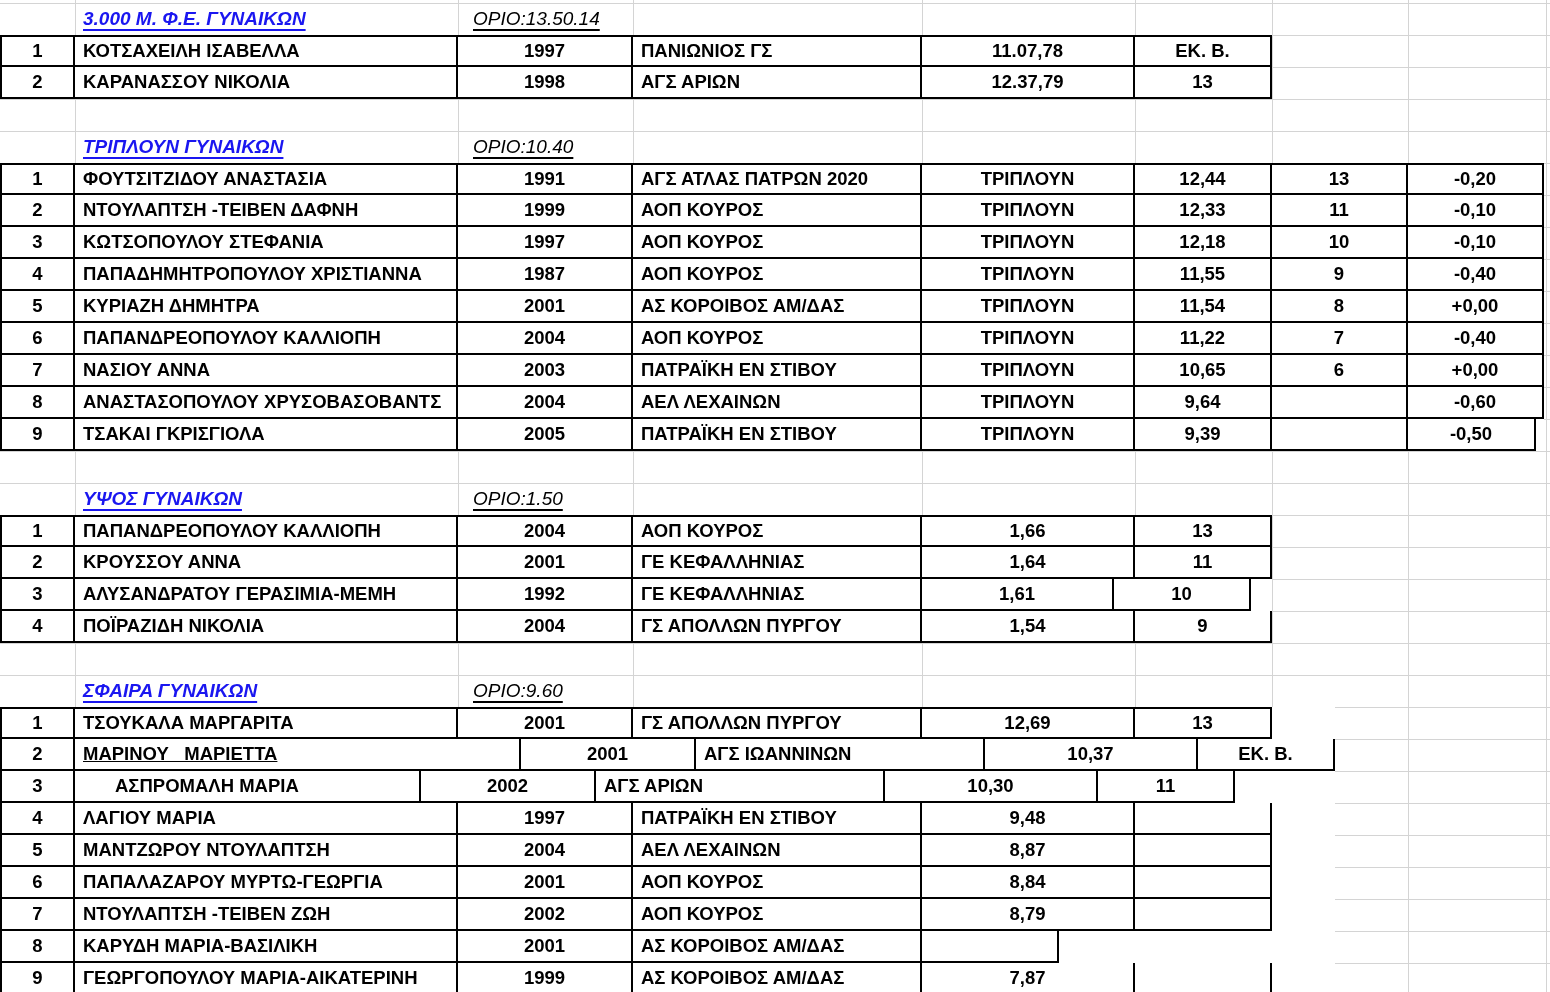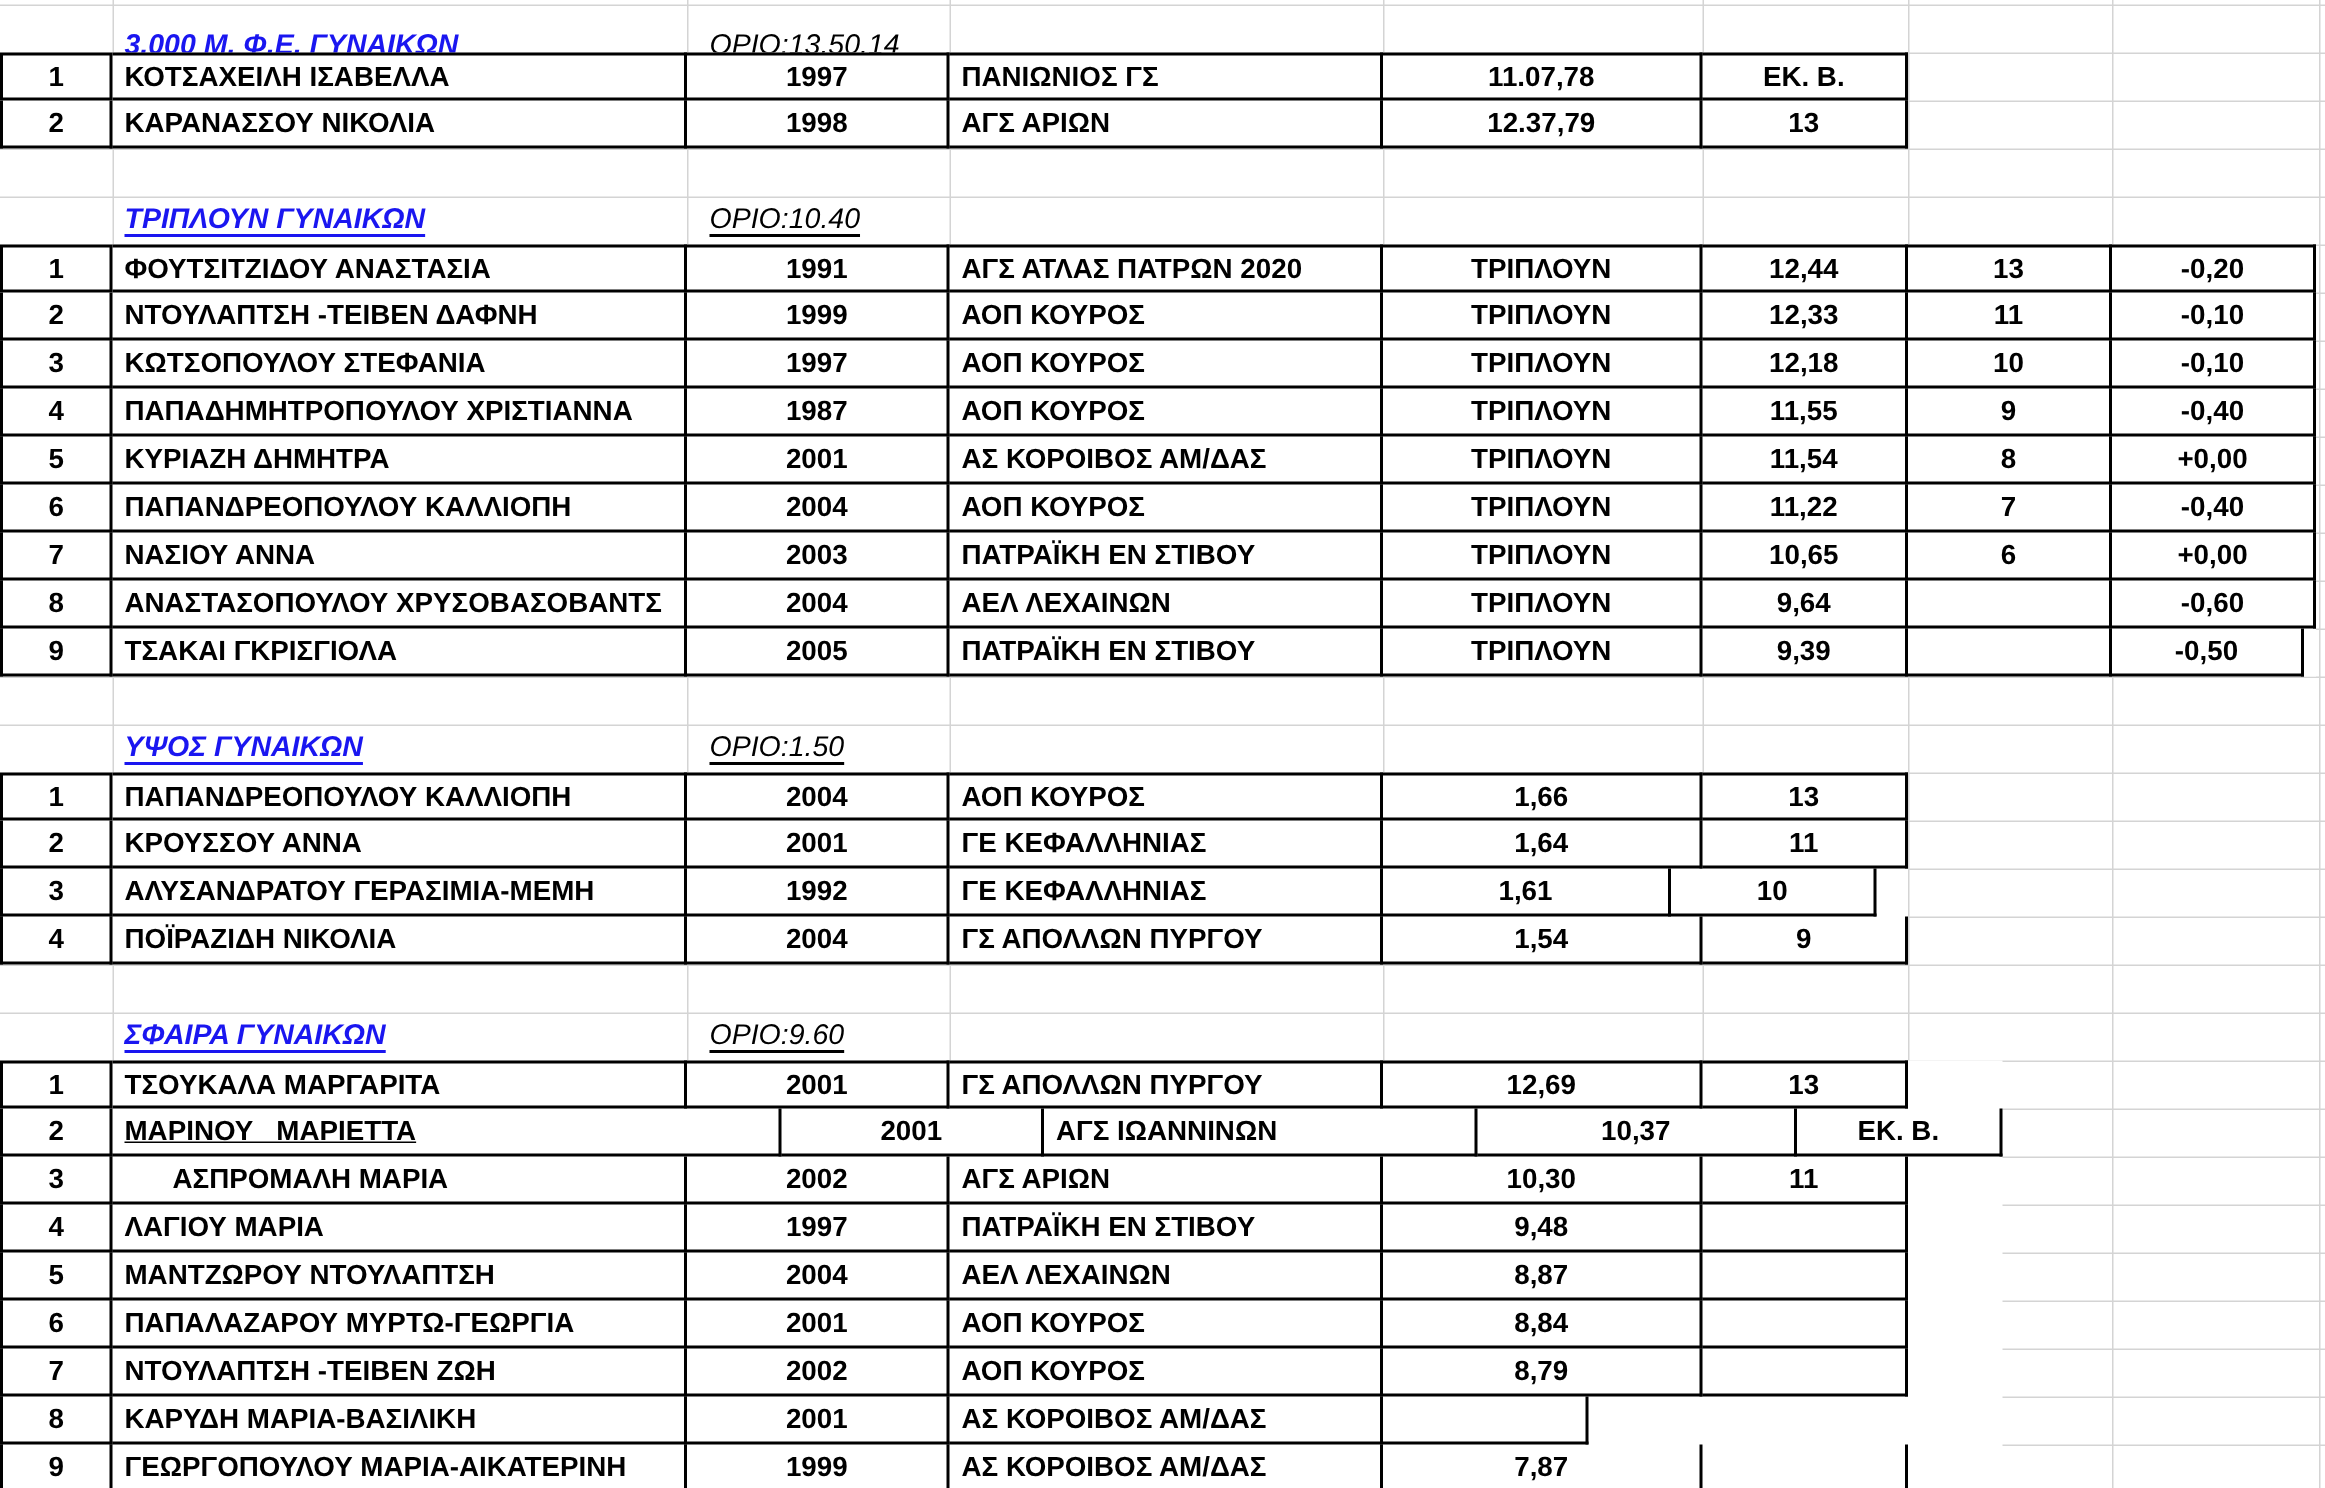--- a/index.html
+++ b/index.html
@@ -74,21 +74,21 @@
       <div class="hline" style="top: 739px;"></div>
       <div class="hline" style="top: 771px;"></div>
       <div class="hline" style="top: 803px;"></div>
       <div class="hline" style="top: 835px;"></div>
       <div class="hline" style="top: 867px;"></div>
       <div class="hline" style="top: 899px;"></div>
       <div class="hline" style="top: 931px;"></div>
       <div class="hline" style="top: 963px;"></div>
     </div>
   <div id="tables">
-      <div class="hdr-row" style="top: 15px;">
+      <div class="hdr-row" style="top: 3px;">
         <div class="sec-title">3.000 Μ. Φ.Ε. ΓΥΝΑΙΚΩΝ</div>
         <div class="sec-limit">ΟΡΙΟ:13.50.14</div>
       </div>
       <div class="tbl" style="top: 35px;">
         <div class="trow">
           <div class="cell c-center ft fl" style="width: 75px;">1</div>
           <div class="cell c-left ft" style="width: 383px;">ΚΟΤΣΑΧΕΙΛΗ ΙΣΑΒΕΛΛΑ</div>
           <div class="cell c-center ft" style="width: 175px;">1997</div>
           <div class="cell c-left ft" style="width: 289px;">ΠΑΝΙΩΝΙΟΣ ΓΣ</div>
           <div class="cell c-center ft" style="width: 213px;">11.07,78</div>
@@ -253,21 +253,21 @@
         <div class="trow">
           <div class="cell c-center fl" style="width: 75px;">2</div>
           <div class="cell c-left" style="width: 446px; text-decoration: underline;">ΜΑΡΙΝΟΥ   ΜΑΡΙΕΤΤΑ</div>
           <div class="cell c-center" style="width: 175px;">2001</div>
           <div class="cell c-left" style="width: 289px;">ΑΓΣ ΙΩΑΝΝΙΝΩΝ</div>
           <div class="cell c-center" style="width: 213px;">10,37</div>
           <div class="cell c-center" style="width: 137px;">ΕΚ. Β.</div>
         </div>
         <div class="trow">
           <div class="cell c-center fl" style="width: 75px;">3</div>
-          <div class="cell c-left" style="width: 383px; padding-left: 40px;">ΑΣΠΡΟΜΑΛΗ ΜΑΡΙΑ</div>
+          <div class="cell c-left" style="width: 346px; padding-left: 40px;">ΑΣΠΡΟΜΑΛΗ ΜΑΡΙΑ</div>
           <div class="cell c-center" style="width: 175px;">2002</div>
           <div class="cell c-left" style="width: 289px;">ΑΓΣ ΑΡΙΩΝ</div>
           <div class="cell c-center" style="width: 213px;">10,30</div>
           <div class="cell c-center" style="width: 137px;">11</div>
         </div>
         <div class="trow">
           <div class="cell c-center fl" style="width: 75px;">4</div>
           <div class="cell c-left" style="width: 383px;">ΛΑΓΙΟΥ ΜΑΡΙΑ</div>
           <div class="cell c-center" style="width: 175px;">1997</div>
           <div class="cell c-left" style="width: 289px;">ΠΑΤΡΑΪΚΗ ΕΝ ΣΤΙΒΟΥ</div>

